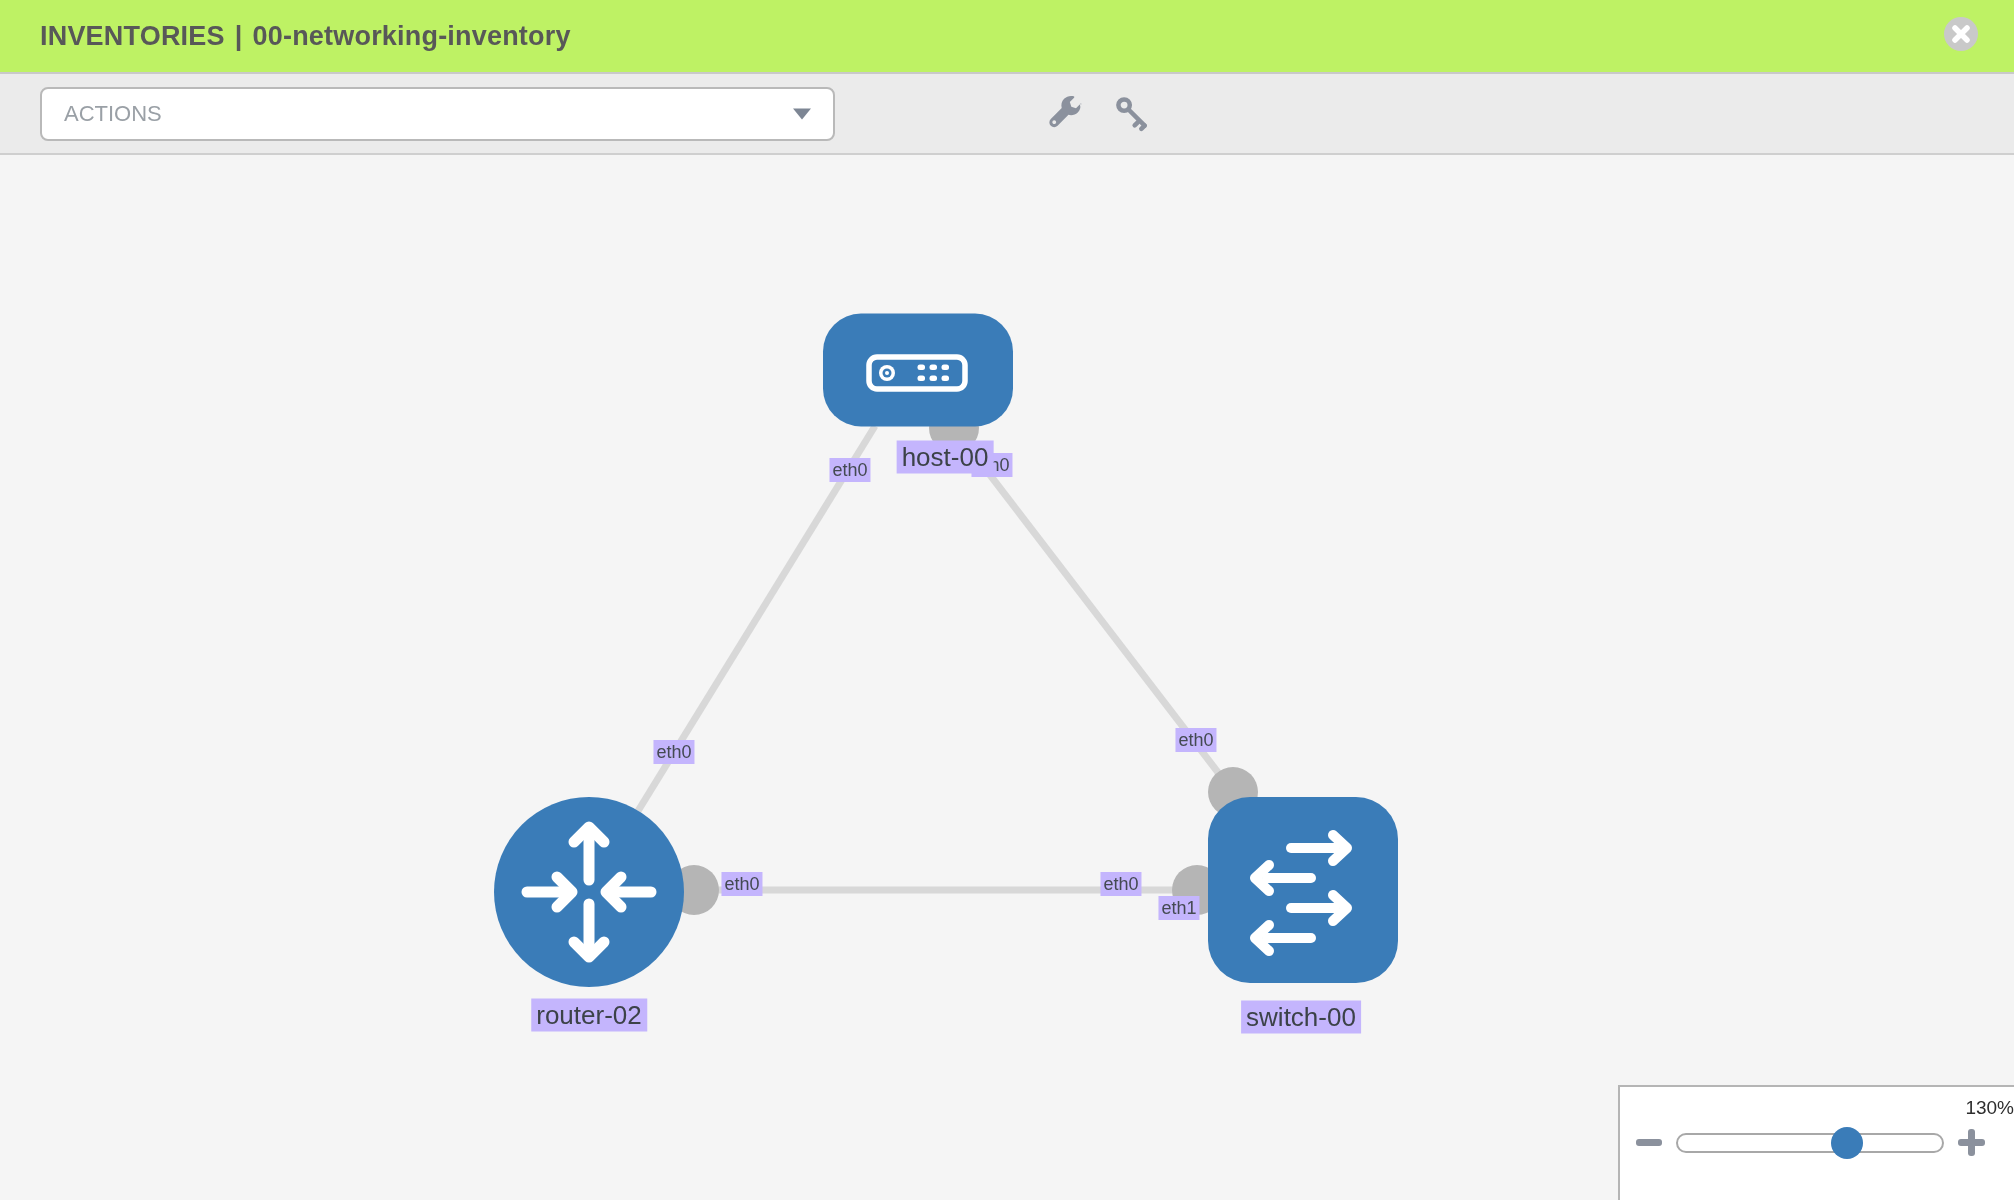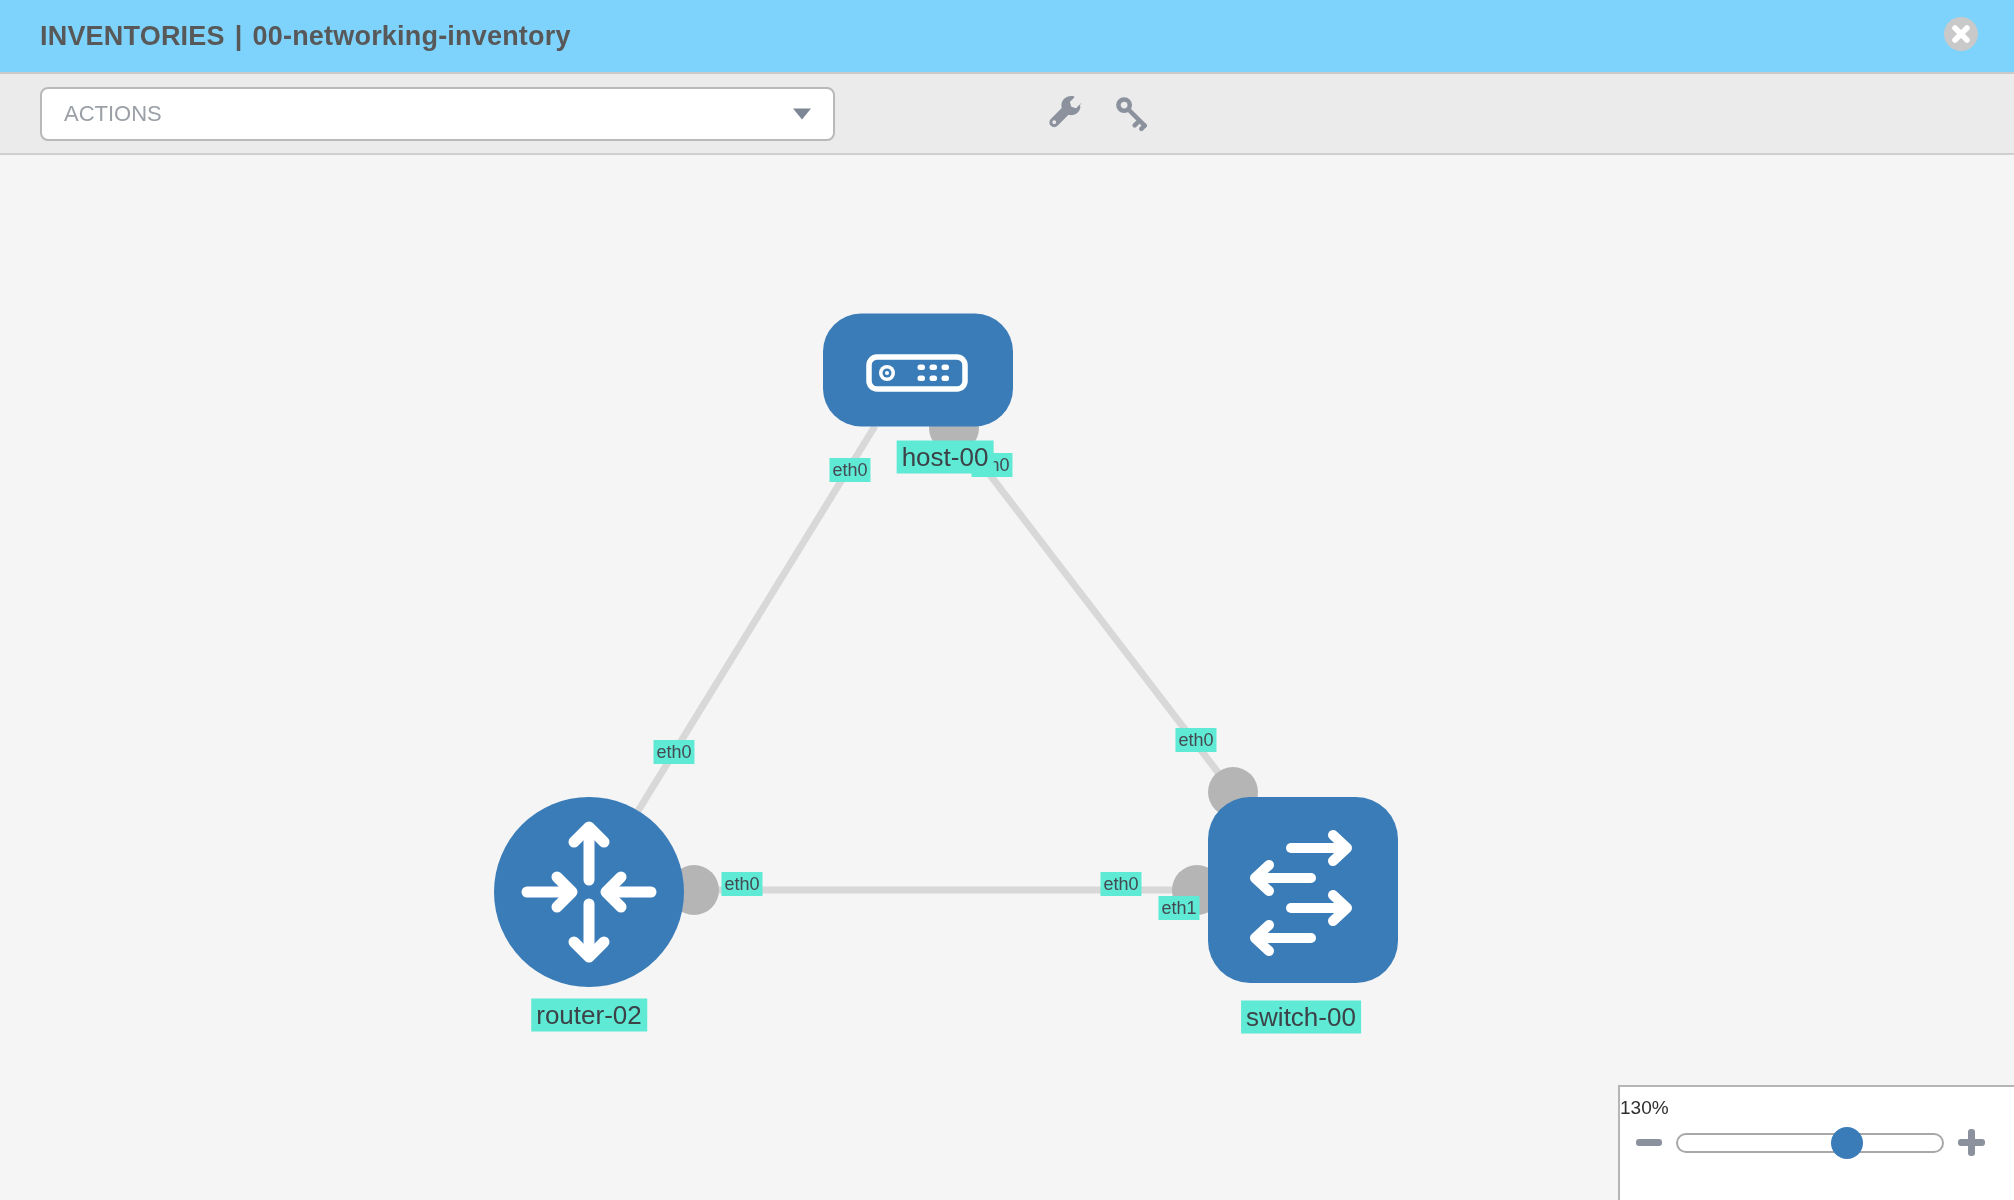--- a/index.html
+++ b/index.html
@@ -4,21 +4,21 @@
 <style>
   * { box-sizing: border-box; margin: 0; padding: 0; }
   html,body { width:2014px; height:1200px; overflow:hidden; }
   body {
     font-family: "Liberation Sans", "DejaVu Sans", sans-serif;
     background:#fff; position:relative;
   }
   
   .header {
     position:absolute; top:0; left:0; width:2014px; height:72px;
-    background:#7dd3fc; display:flex; align-items:center;
+    background:#bef264; display:flex; align-items:center;
   }
   .title { margin-left:40px; font-size:27px; font-weight:bold; color:#585858; letter-spacing:.2px; }
   .title .sep { margin:0 10px; color:#585858; }
   .close-btn {
     position:absolute; left:1944px; top:17px; width:34px; height:34px;
     border:none; background:transparent; cursor:pointer; padding:0;
   }
   
   .toolbar {
     position:absolute; top:72px; left:0; width:2014px; height:83px;
@@ -46,30 +46,30 @@
   .tool-btn.key    { left:1111px; }
   
   .canvas {
     position:absolute; top:155px; left:0; width:2014px; height:1045px;
     background:#f5f5f5; overflow:hidden;
   }
   .canvas svg.topo { position:absolute; top:0; left:0; }
   .labels { position:absolute; inset:0; pointer-events:none; }
   .if-label, .node-label {
     position:absolute; transform:translate(-50%,-50%);
-    background:#5eead4; white-space:nowrap;
+    background:#c4b5fd; white-space:nowrap;
   }
   .if-label   { font-size:18px; color:#444a52; line-height:24px; padding:0 3px; }
   .node-label { font-size:26px; color:#3c4248; line-height:33px; padding:0 5px; pointer-events:auto; cursor:pointer; }
   
   .zoom-panel {
     position:absolute; left:1618px; top:930px; width:398px; height:117px;
     background:#fff; border:2px solid #b5b5b5;
   }
-  .zoom-level { text-align:left; margin-top:10px; font-size:19px; color:#2e2e2e; }
+  .zoom-level { text-align:right; margin-top:10px; font-size:19px; color:#2e2e2e; }
   .zoom-row { display:flex; align-items:center; padding:0 16px; margin-top:10px; }
   .minus-glyph { display:inline-block; width:26px; height:7px; background:#8b919d; border-radius:3px; cursor:pointer; }
   .plus-glyph  { position:relative; display:inline-block; width:27px; height:27px; cursor:pointer; }
   .plus-glyph::before, .plus-glyph::after {
     content:""; position:absolute; background:#8b919d; border-radius:3px;
   }
   .plus-glyph::before { left:0; top:10px; width:27px; height:7px; }
   .plus-glyph::after  { left:10px; top:0; width:7px; height:27px; }
   .slider-track {
     position:relative; flex:none; width:268px; height:20px; margin:0 14px;

